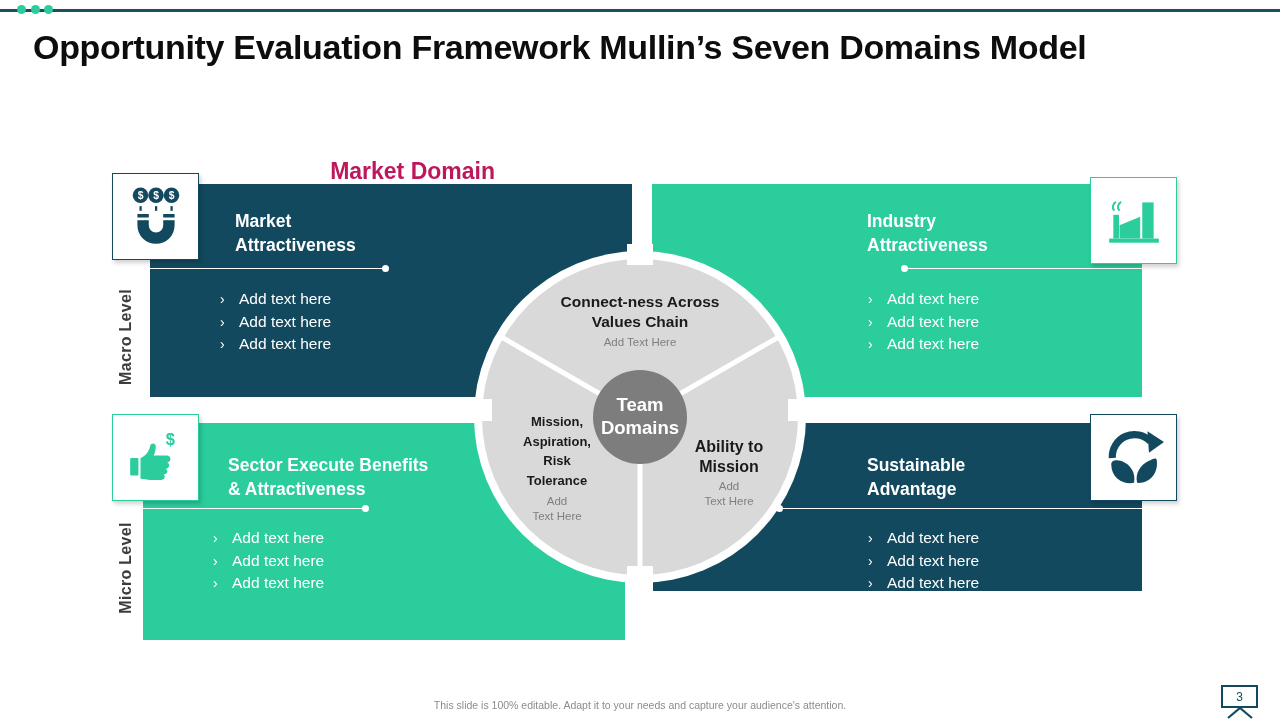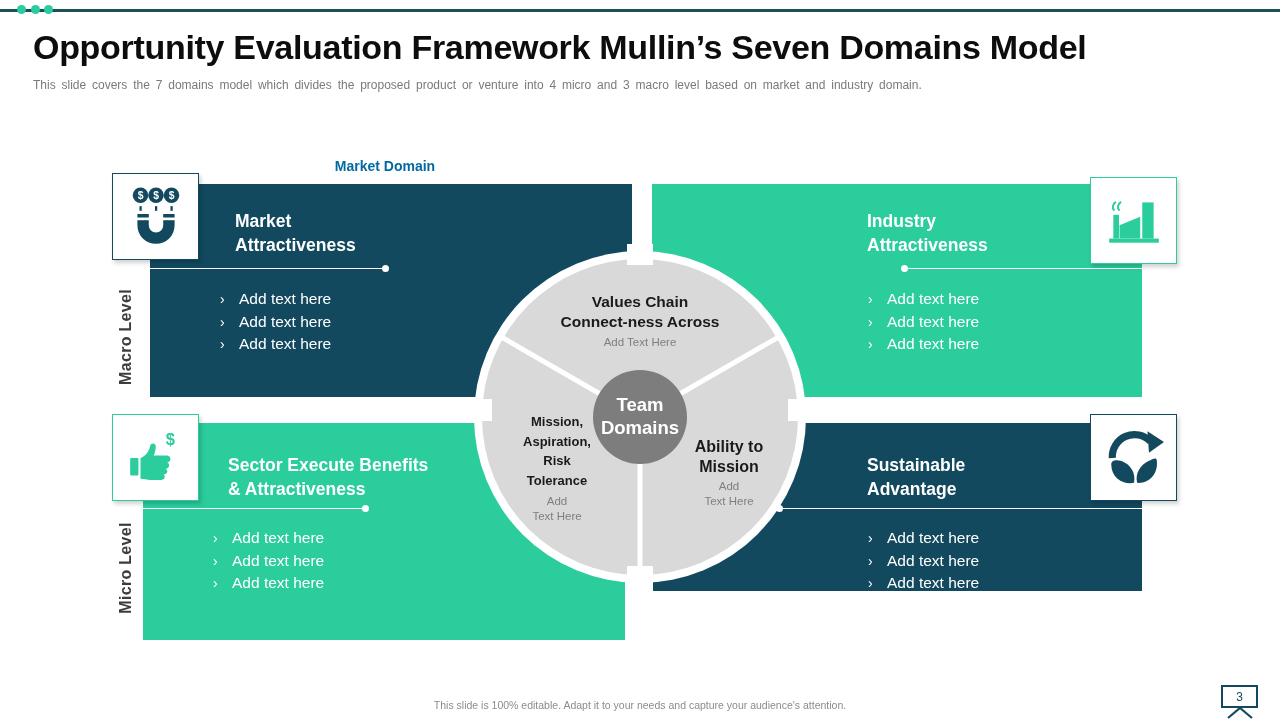--- a/index.html
+++ b/index.html
@@ -8,21 +8,21 @@
   
   .topline{position:absolute;left:0;top:9px;width:1280px;height:3px;background:var(--line);}
   .adot{position:absolute;top:5px;width:9px;height:9px;border-radius:50%;background:var(--green);}
   .adot.d1{left:17px}.adot.d2{left:31px}.adot.d3{left:44px}
   
   .title{position:absolute;left:33px;top:28px;margin:0;font-size:34px;font-weight:700;
          letter-spacing:-0.3px;white-space:nowrap;color:#0d0d0d;}
   .subtitle{position:absolute;left:33px;top:78px;margin:0;font-size:12px;color:#7a7a7a;
             word-spacing:2.5px;white-space:nowrap;}
   
-  .colhead{position:absolute;top:158px;width:220px;text-align:center;font-size:14px;font-weight:700;color:#0369a1;}
+  .colhead{position:absolute;top:158px;width:220px;text-align:right;font-size:23px;font-weight:700;color:#be185d;}
   .colhead.left{left:275px}.colhead.right{left:750px}
   
   .rowlabel{position:absolute;left:126px;width:0;height:0;font-size:16px;font-weight:700;color:#3d3d3d;
             white-space:nowrap;letter-spacing:.3px;}
   .rowlabel span{display:inline-block;transform:translate(-50%,-50%) rotate(-90deg);}
   .rowlabel.macro{top:337px}.rowlabel.micro{top:568px}
   
   .panel{position:absolute;}
   .panel.tl{left:143px;top:184px;width:482px;height:213px;background:var(--dark);margin-left:7px;}
   .panel.tr{left:652px;top:184px;width:490px;height:213px;background:var(--green);}
@@ -81,21 +81,20 @@
 <body>
 
 <div class="slide">
 
   <div class="topline"></div>
   <div class="adot d1"></div>
   <div class="adot d2"></div>
   <div class="adot d3"></div>
 
   <h1 class="title">Opportunity Evaluation Framework Mullin’s Seven Domains Model</h1>
-  <p class="subtitle">This slide covers the 7 domains model which divides the proposed product or venture into 4 micro and 3 macro level based on market and industry domain.</p>
 
   <div class="colhead left">Market Domain</div>
 
   <div class="rowlabel macro"><span>Macro Level</span></div>
   <div class="rowlabel micro"><span>Micro Level</span></div>
 
   <div class="panel tl">
     <div class="ptitle">
       <div>Market</div>
       <div>Attractiveness</div>
@@ -158,22 +157,22 @@
     <line x1="170" y1="170" x2="307.6" y2="90.6" stroke="#ffffff" stroke-width="5"></line>
     <line x1="170" y1="170" x2="170" y2="328" stroke="#ffffff" stroke-width="5"></line>
     <circle cx="170" cy="170" r="47" fill="var(--hub)"></circle>
   </svg>
   <div class="notch n"></div>
   <div class="notch s"></div>
   <div class="notch w"></div>
   <div class="notch e"></div>
 
   <div class="seg top">
+    <div>Connect-ness Across</div>
     <div>Values Chain</div>
-    <div>Connect-ness Across</div>
   </div>
   <div class="segsub top">Add Text Here</div>
 
   <div class="seg left">
     <div>Mission,</div>
     <div>Aspiration,</div>
     <div>Risk</div>
     <div>Tolerance</div>
   </div>
   <div class="segsub left">

